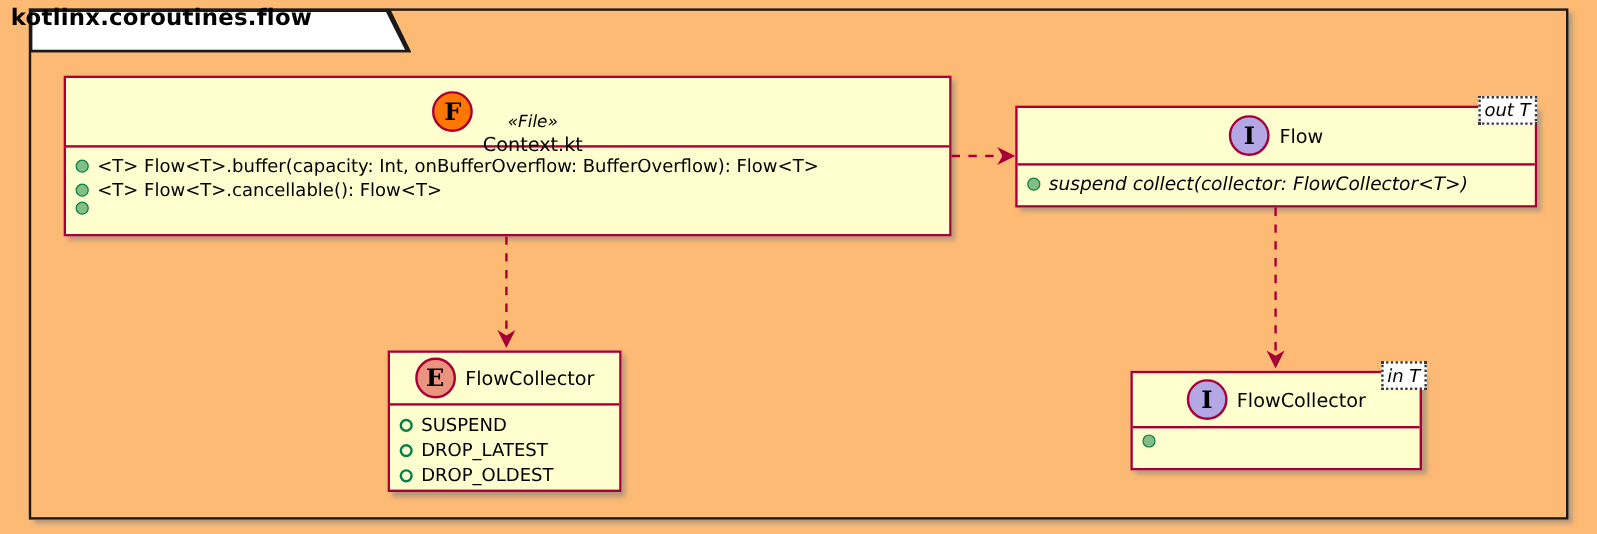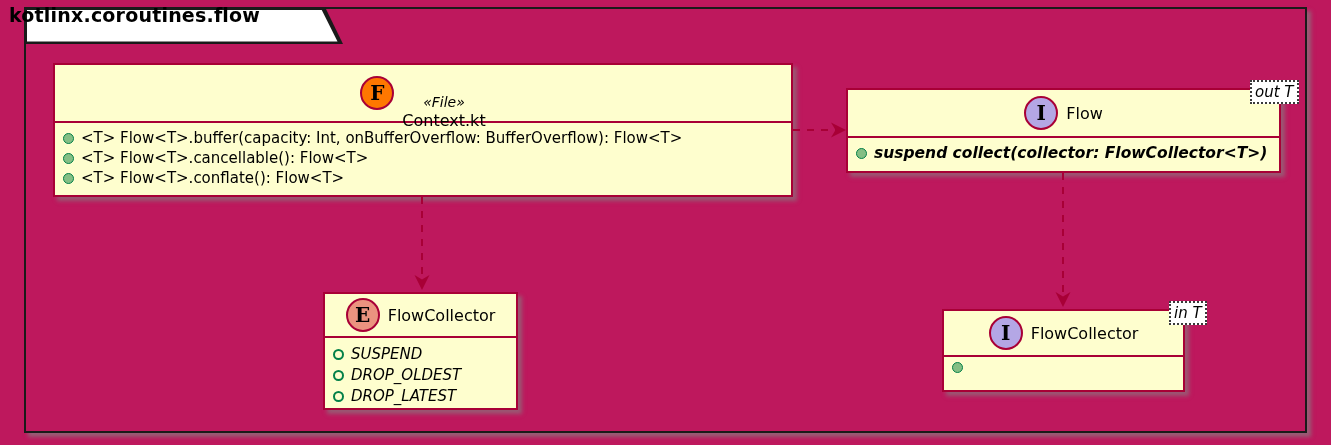--- a/index.html
+++ b/index.html
@@ -1,19 +1,19 @@
 <!DOCTYPE html>
 <html style="--frame-border: #1a1a1a; --node-fill: #FEFECE; --node-border: #A80036; --arrow: #A80036; --file-spot-fill: #FF7700; --interface-spot-fill: #B4A7E5; --enum-spot-fill: #EB937F; --method-dot-fill: #84BE84; --member-icon-line: #038048;"><head>
 <meta charset="utf-8">
 <style>
   * { margin:0; padding:0; box-sizing:border-box; }
   html,body { background:#ffffff; }
   body { font-family:"DejaVu Sans","Liberation Sans",sans-serif; }
 
-  .canvas { position:relative; width:1331px; height:445px; background:#be185d; overflow:hidden; }
+  .canvas { position:relative; width:1331px; height:445px; background:#fdba74; overflow:hidden; }
 
   
   .frame {
     position:absolute; left:24px; top:7px; width:1283px; height:426px;
     border:2.5px solid var(--frame-border,#1a1a1a);
     box-shadow:4px 4px 4px rgba(130,130,130,0.65);
     background:transparent;
   }
   .tab {
     position:absolute; left:24px; top:7px; width:319px; height:37px;
@@ -53,42 +53,42 @@
   .spot-enum { background:var(--enum-spot-fill,#EB937F); }
 
   .title-block { text-align:center; }
   .stereotype { font-size:14px; font-style:italic; color:#000; line-height:17px;margin-top:38px; }
   .ntitle { font-size:16px; color:#000; line-height:19px; }
   .ntitle.it { }
 
   .nbody { padding:5px 8px 0 8px; }
   .member { display:flex; align-items:center; gap:7px; line-height:20px; }
   .member .mtext { font-size:15px; color:#000; white-space:nowrap; }
-  .member .mtext.it { font-style:italic; font-size:15.5px;font-weight:bold; }
+  .member .mtext.it { font-style:italic; font-size:15.5px; }
   .dot { width:11px; height:11px; border-radius:50%; flex:0 0 auto; }
   .method-dot { background:var(--method-dot-fill,#84BE84); border:1.5px solid var(--member-icon-line,#038048); }
   .field-dot { background:transparent; border:2px solid var(--member-icon-line,#038048); }
 
   
   .node-context   { left:53px;  top:63px;  width:740px; height:134px; }
   .node-context .nhead { height:58px; }
   .node-flow      { left:846px; top:88px;  width:435px; height:85px; }
   .node-flow .nhead { height:48px; }
   .node-enum      { left:323px; top:292px; width:195px; height:118px; }
   .node-enum .nhead { height:44px; }
   .node-enum .nbody { padding-top:6px; }
-  .node-enum .member { line-height:21px;font-style:italic; }
+  .node-enum .member { line-height:21px; }
   .node-collector { left:942px; top:309px; width:243px; height:83px; }
   .node-collector .nhead { height:46px; }
 
   
   .gtag {
     position:absolute; z-index:6; background:#ffffff;
     border:2px dotted #3a3a3a; color:#000;
-    font-size:15px; font-style:italic; padding:0 3px; line-height:20px;margin-left:18px;
+    font-size:15px; font-style:italic; padding:0 3px; line-height:20px;
   }
   .gtag-out { left:1232px; top:80px; }
   .gtag-in  { left:1151px; top:301px; }
 
   
   .arrows { position:absolute; left:0; top:0; width:1331px; height:445px; z-index:3; pointer-events:none; }
   .arrows line { stroke:var(--arrow,#A80036); stroke-width:2; stroke-dasharray:7,7; }
   .arrows polygon { fill:var(--arrow,#A80036); }
 </style>
 </head>
@@ -130,21 +130,20 @@
       <div class="member">
         <span class="dot method-dot"></span>
         <span class="mtext">&lt;T&gt; Flow&lt;T&gt;.buffer(capacity: Int, onBufferOverflow: BufferOverflow): Flow&lt;T&gt;</span>
       </div>
       <div class="member">
         <span class="dot method-dot"></span>
         <span class="mtext">&lt;T&gt; Flow&lt;T&gt;.cancellable(): Flow&lt;T&gt;</span>
       </div>
       <div class="member">
         <span class="dot method-dot"></span>
-        <span class="mtext">&lt;T&gt; Flow&lt;T&gt;.conflate(): Flow&lt;T&gt;</span>
       </div>
     </div>
   </div>
 
   <div class="node node-flow">
     <div class="nhead">
       <span class="spot spot-interface">I</span>
       <div class="ntitle it">Flow</div>
     </div>
     <div class="nbody">
@@ -161,25 +160,25 @@
       <span class="spot spot-enum">E</span>
       <div class="ntitle">FlowCollector</div>
     </div>
     <div class="nbody">
       <div class="member">
         <span class="dot field-dot"></span>
         <span class="mtext">SUSPEND</span>
       </div>
       <div class="member">
         <span class="dot field-dot"></span>
-        <span class="mtext">DROP_OLDEST</span>
+        <span class="mtext">DROP_LATEST</span>
       </div>
       <div class="member">
         <span class="dot field-dot"></span>
-        <span class="mtext">DROP_LATEST</span>
+        <span class="mtext">DROP_OLDEST</span>
       </div>
     </div>
   </div>
 
   <div class="node node-collector">
     <div class="nhead">
       <span class="spot spot-interface">I</span>
       <div class="ntitle it">FlowCollector</div>
     </div>
     <div class="nbody">

